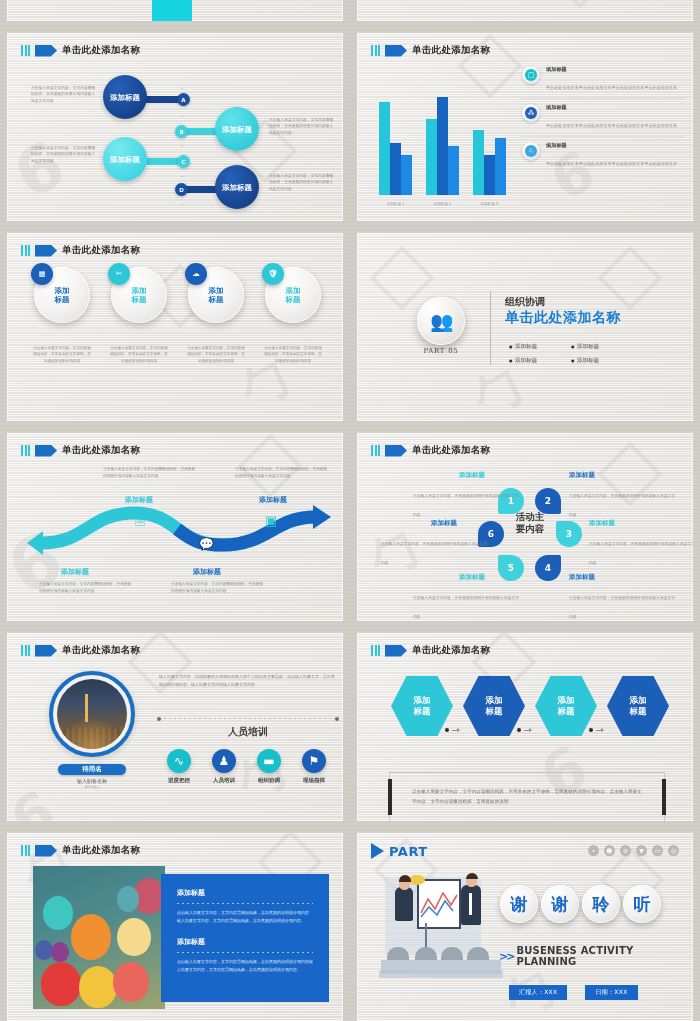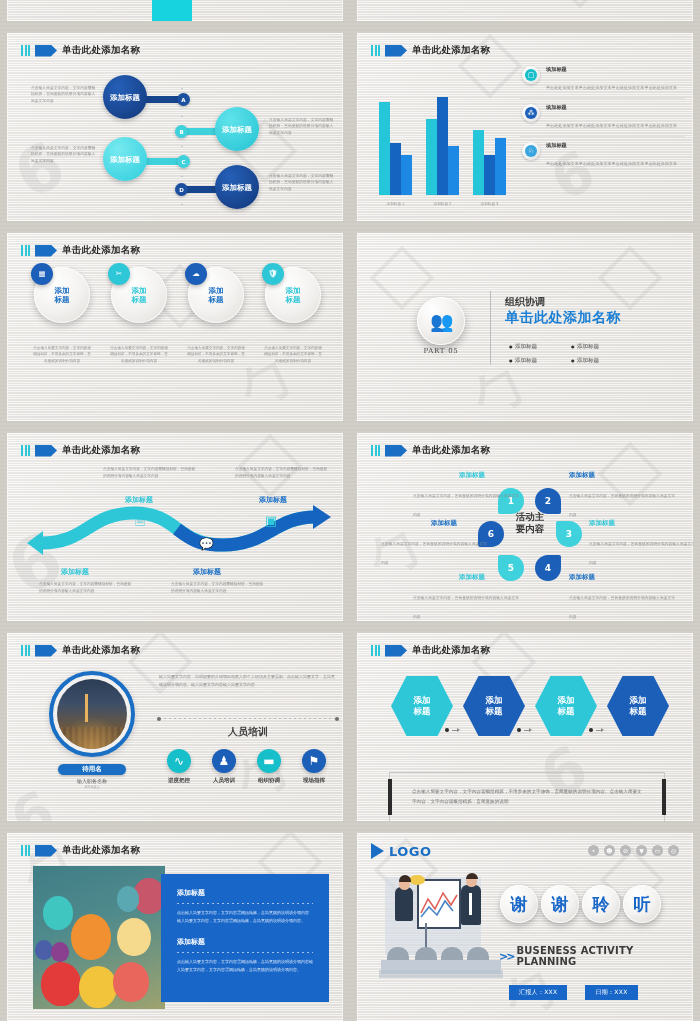--- a/index.html
+++ b/index.html
@@ -666,21 +666,21 @@
   <div class="slide s10">
     <div class="canvas">
       <div class="wm">
             <i style="left:26px;top:14px;"></i>
             <i style="left:252px;top:24px;"></i>
             <b style="left:150px;top:130px;">勹</b>
           </div>
 
       <div class="logo">
         <span class="tri"></span>
-        <span>LOGO</span>
+        <span>PART</span>
       </div>
       <div class="dots">
         <u>•</u>
         <u>☻</u>
         <u>⊘</u>
         <u>▼</u>
         <u>▭</u>
         <u>◎</u>
       </div>
 

